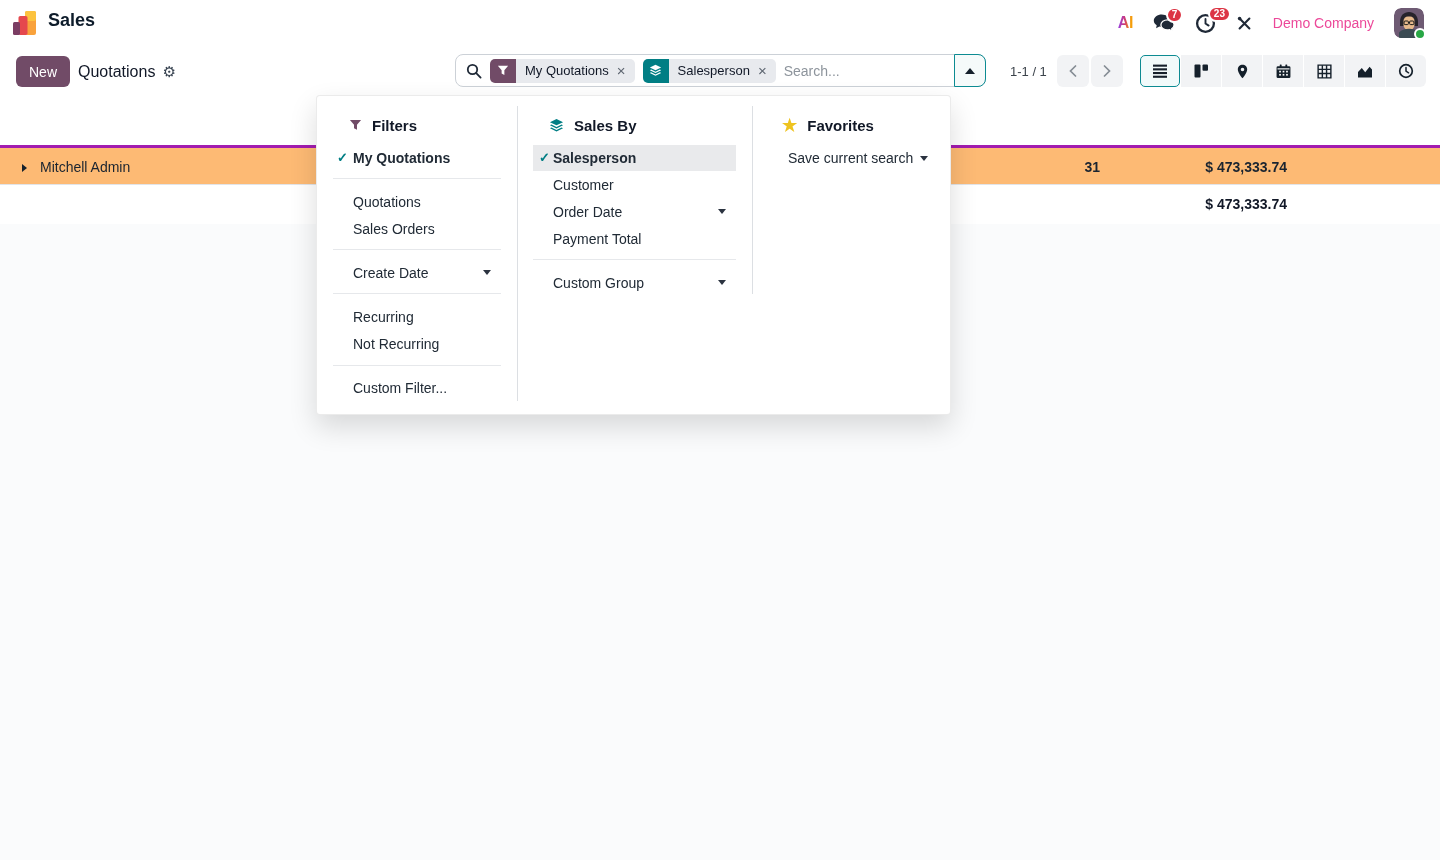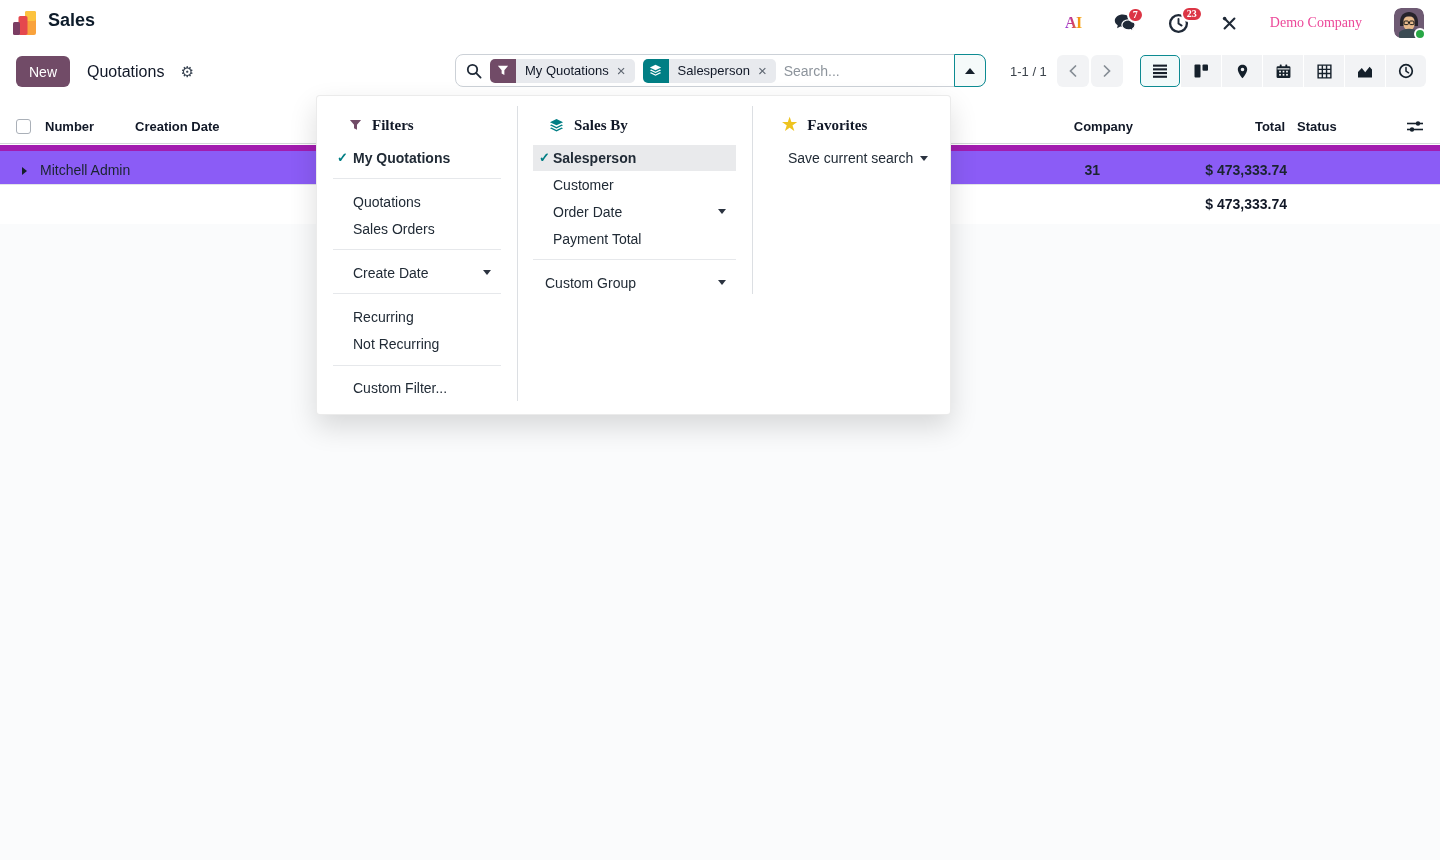--- a/index.html
+++ b/index.html
@@ -8,36 +8,36 @@
   .screen { position: relative; width: 1440px; height: 860px; background: #fff; overflow: hidden; }
 
   
   .navbar { position:absolute; top:0; left:0; width:100%; height:46px; background:#fff;
             display:flex; align-items:center; justify-content:space-between; padding:0 16px 0 12px; }
   .nav-left { display:flex; align-items:flex-start; }
   .odoo-logo { width:26px; height:26px; margin-right:10px; display:flex; }
   .brand { font-size:18px; font-weight:700; color:#0d1b2a; margin-right:24px; cursor:pointer; }
   .nav-menu { display:flex; gap:23px; font-size:14px; color:#25313d; }
   .nav-item { cursor:pointer; line-height:46px; }
-  .nav-right { display:flex; align-items:center; gap:32px;font-family:Liberation Serif, serif; }
+  .nav-right { display:flex; align-items:center; gap:20px; }
   .ai-label { font-size:16px; font-weight:800; letter-spacing:-0.5px;
               background:linear-gradient(95deg,#8a3ffc 0%,#cf3a70 45%,#f59e0b 80%);
               -webkit-background-clip:text; background-clip:text; color:transparent; cursor:pointer; }
   .icon-btn { position:relative; display:flex; align-items:center; cursor:pointer; }
   .badge { position:absolute; top:-7px; left:13px; min-width:17px; height:16px; padding:0 4px;
            background:#dc3545; border:2px solid #fff; border-radius:9px; color:#fff;
            font-size:10px; font-weight:700; display:flex; align-items:center; justify-content:center; }
   .company-name { font-size:14px; color:#ec4899; cursor:pointer; }
   .avatar-wrap { position:relative; width:30px; height:30px; cursor:pointer; }
   .avatar-wrap svg { border-radius:7px; display:block; }
   .status-dot { position:absolute; right:-2px; bottom:-2px; width:12px; height:12px;
                 background:#28a745; border:2px solid #fff; border-radius:50%; }
 
   
-  .cp-left { position:absolute; left:16px; top:56px; display:flex; align-items:center; gap:16px; height:31px; }
+  .cp-left { position:absolute; left:16px; top:56px; display:flex; align-items:center; gap:7px; height:31px; }
   .btn-new { height:31px; padding:0 13px; background:#714B67; color:#fff; border:none; border-radius:6px;
              font-size:14px; font-weight:500; font-family:inherit; cursor:pointer; }
   .page-title { font-size:16px; font-weight:500; color:#111827; margin-left:1px; }
   .gear-icon::before { content:"⚙"; font-size:15px; color:#394452; }
   .gear-icon { cursor:pointer; line-height:1; }
 
   
   .search-bar { position:absolute; left:455px; top:54px; width:531px; height:33px; background:#fff;
                 border:1px solid #ccd1d7; border-radius:8px; display:flex; align-items:center;
                 gap:8px; padding:0 38px 0 10px; }
@@ -74,41 +74,41 @@
 
   
   .table-header { position:absolute; top:110px; left:0; width:100%; height:34px;
                   border-bottom:1px solid #d3d6da; font-size:13px; font-weight:700; color:#111827; }
   .th { position:absolute; line-height:33px; cursor:pointer; }
   .checkbox { position:absolute; left:16px; top:9px; width:15px; height:15px; background:#fff;
               border:1px solid #aab0b8; border-radius:3px; cursor:pointer; }
   .th-right { text-align:right; }
   .opt-cols { position:absolute; left:1406px; top:10px; cursor:pointer; }
 
-  .group-row { position:absolute; top:145px; left:0; width:100%; height:40px; background:#8b5cf6;
-               border-top:6px solid #a21caf; border-bottom:1px solid #e2e4e8; cursor:pointer; }
+  .group-row { position:absolute; top:145px; left:0; width:100%; height:40px; background:#fdba74;
+               border-top:3px solid #a21caf; border-bottom:1px solid #e2e4e8; cursor:pointer; }
   .expand-caret { position:absolute; left:22px; top:16px; width:0; height:0;
                   border-top:4.5px solid transparent; border-bottom:4.5px solid transparent;
                   border-left:5.5px solid #15202b; }
   .group-label { position:absolute; left:40px; line-height:38px; font-size:14px; color:#1a2430; }
   .cell-count { position:absolute; left:1000px; width:100px; text-align:right; line-height:38px;
                 font-size:14px; font-weight:600; color:#1a2430; }
   .cell-total { position:absolute; left:1150px; width:137px; text-align:right; line-height:38px;
                 font-size:14px; font-weight:600; color:#1a2430; }
   .footer-row { position:absolute; top:185px; left:0; width:100%; height:39px; background:#fff; }
   .footer-total { position:absolute; left:1150px; width:137px; text-align:right; line-height:39px;
                   font-size:14px; font-weight:700; color:#111827; }
   .below-area { position:absolute; top:224px; left:0; width:100%; bottom:0; background:#fafbfc; }
 
   
   .sf-dropdown { position:absolute; left:316px; top:95px; width:635px; height:320px; background:#fff;
                  border:1px solid rgba(0,0,0,0.08); border-radius:4px;
                  box-shadow:0 12px 28px rgba(0,0,0,0.14); z-index:10; }
   .dd-header { position:absolute; display:flex; align-items:center; gap:10px; height:20px;
-               font-size:15px; font-weight:700; color:#111827;font-family:Liberation Serif, serif; }
+               font-size:15px; font-weight:700; color:#111827; }
   .dd-item { position:absolute; height:20px; line-height:20px; font-size:14px; color:#212b36; cursor:pointer; }
   .dd-item.selected { font-weight:600; }
   .dd-divider { position:absolute; height:1px; background:#e6e8eb; }
   .dd-vline { position:absolute; width:1px; background:#dcdfe3; }
   .dd-check { position:absolute; width:14px; height:20px; color:#017E84; font-weight:700; font-size:13px;
               line-height:20px; }
   .dd-check::before { content:"✓"; }
   .dd-hl { position:absolute; left:216px; top:49px; width:203px; height:26px; background:#e9eaec; }
   .dd-caret { position:absolute; }
   .star-icon::before { content:"★"; color:#eec31f; font-size:17px; line-height:1; }
@@ -274,36 +274,20 @@
     <span class="vs-btn">
       <svg viewBox="0 0 16 16" width="16" height="16" fill="none" stroke="#15202b">
         <circle cx="8" cy="8" r="6.3" stroke-width="1.7"></circle>
         <path d="M8 4.5v3.7l2.6 1.6" stroke-width="1.5" stroke-linecap="round"></path>
       </svg>
     </span>
   </div>
 
   <div class="below-area"></div>
 
-  <div class="table-header">
-    <span class="checkbox"></span>
-    <span class="th" style="left:45px">Number</span>
-    <span class="th" style="left:135px">Creation Date</span>
-    <span class="th th-right" style="left:1000px;width:133px">Company</span>
-    <span class="th th-right" style="left:1150px;width:135px">Total</span>
-    <span class="th" style="left:1297px">Status</span>
-    <span class="opt-cols">
-      <svg viewBox="0 0 18 12" width="18" height="13">
-        <path d="M1 3h16" stroke="#15202b" stroke-width="1.6"></path>
-        <circle cx="12" cy="3" r="2.2" fill="#15202b"></circle>
-        <path d="M1 9h16" stroke="#15202b" stroke-width="1.6"></path>
-        <circle cx="6" cy="9" r="2.2" fill="#15202b"></circle>
-      </svg>
-    </span>
-  </div>
 
   <div class="group-row">
     <span class="expand-caret"></span>
     <span class="group-label">Mitchell Admin</span>
     <span class="cell-count">31</span>
     <span class="cell-total">$ 473,333.74</span>
   </div>
 
   <div class="footer-row">
     <span class="footer-total">$ 473,333.74</span>
@@ -341,21 +325,21 @@
       <span>Sales By</span>
     </div>
     <div class="dd-hl"></div>
     <span class="dd-check" style="left:222px;top:52px"></span>
     <span class="dd-item selected" style="left:236px;top:52px">Salesperson</span>
     <span class="dd-item" style="left:236px;top:79px">Customer</span>
     <span class="dd-item" style="left:236px;top:106px">Order Date</span>
     <span class="caret-down dd-caret" style="left:401px;top:113px"></span>
     <span class="dd-item" style="left:236px;top:133px">Payment Total</span>
     <div class="dd-divider" style="left:216px;top:163px;width:203px"></div>
-    <span class="dd-item" style="left:228px;top:177px">Custom Group</span>
+    <span class="dd-item" style="left:236px;top:177px">Custom Group</span>
     <span class="caret-down dd-caret" style="left:401px;top:184px"></span>
 
     <div class="dd-vline" style="left:435px;top:10px;height:188px"></div>
     <div class="dd-header" style="left:465px;top:19px">
       <span class="star-icon"></span>
       <span>Favorites</span>
     </div>
     <span class="dd-item item-flex" style="left:471px;top:52px">
       <span>Save current search</span>
       <span class="caret-down"></span>

